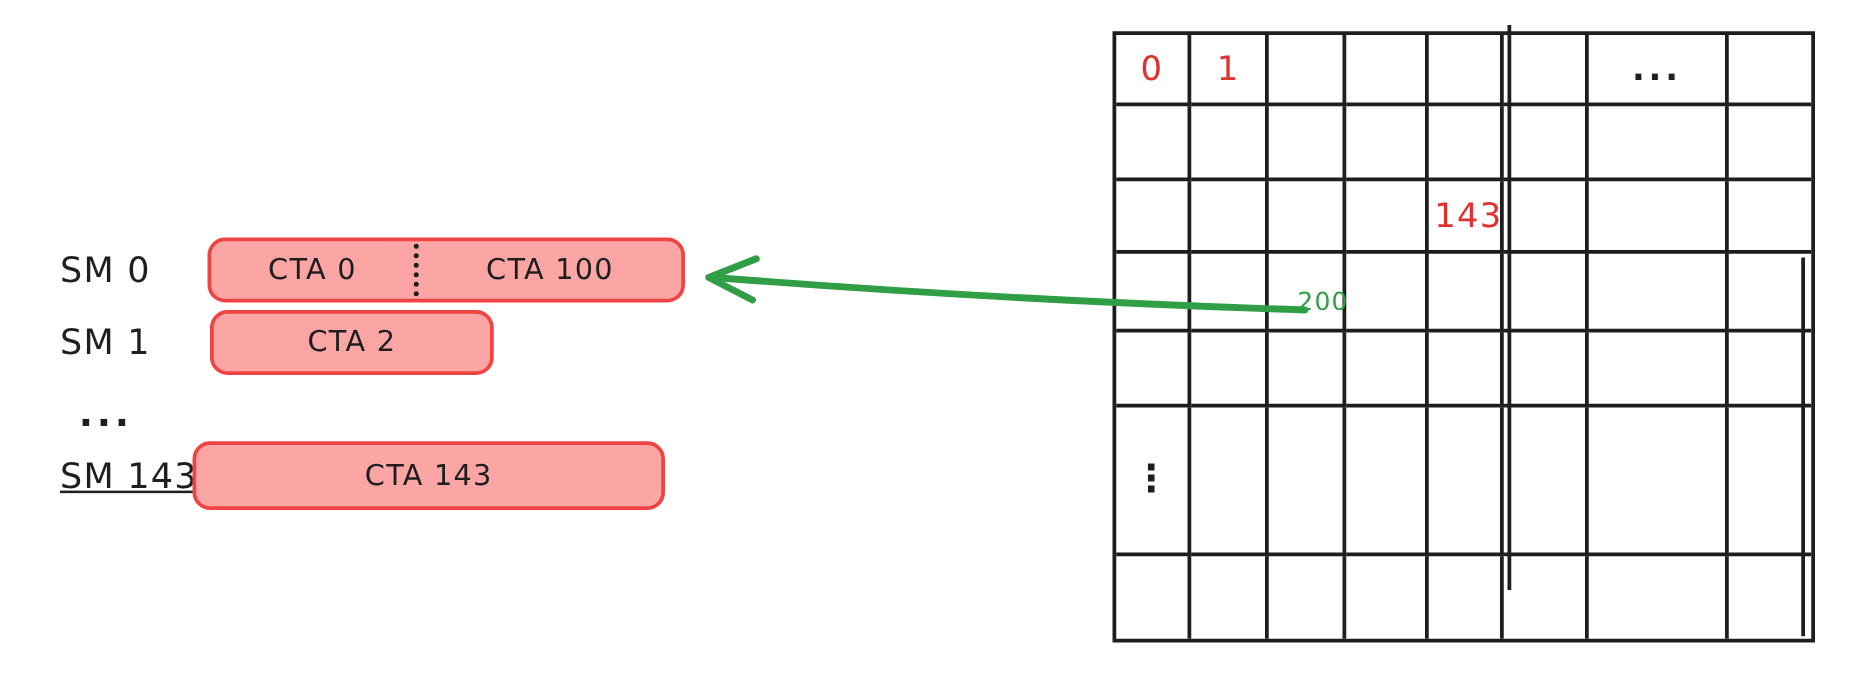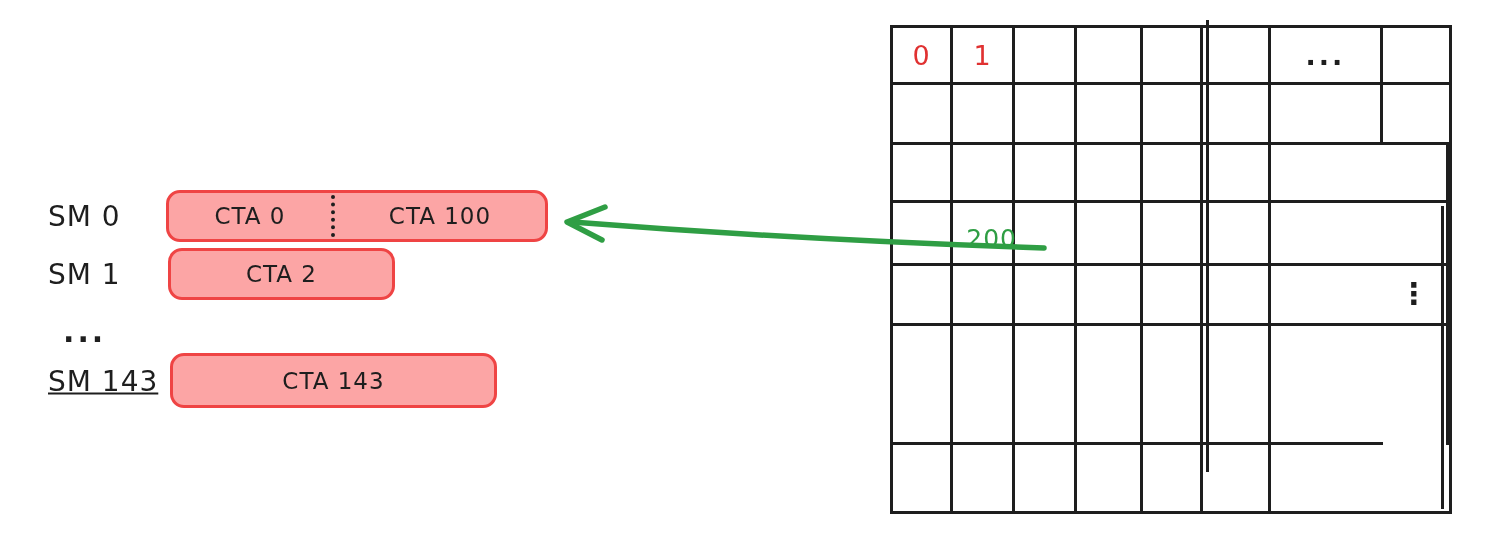--- a/index.html
+++ b/index.html
@@ -48,21 +48,21 @@
   }
   .cell.last-col { border-right: none; }
   .cell.last-row { border-bottom: none; }
   .cell-label { font-size: 27px; letter-spacing: 1px; }
   .cell-label.red { color: #e03131; }
   .cell-label.green { color: #2f9e44; }
   .cell-label.ink { color: #1e1e1e; }
   .cell-label.dots { font-weight: bold; letter-spacing: 3px; }
   .cell-label.vdots { font-weight: bold; font-size: 30px; line-height: 0.62; }
   .cell-label.align-right { position: absolute; right: -2px; top: 50%; transform: translateY(-50%); }
-  .cell-label.align-bottom-right { position: absolute; right: -5px; bottom: 10px; font-size: 25px; text-align: center; }
+  .cell-label.align-bottom-right { position: absolute; right: -5px; bottom: 10px; font-size: 20px; text-align: center; }
 
   .artifact-line { position: absolute; background: #1e1e1e; }
 
   .overlay { position: absolute; left: 0; top: 0; pointer-events: none; }
 </style>
 </head>
 <body>
 
 <div class="canvas">
 
@@ -79,21 +79,21 @@
     <span class="sm-label">SM 1</span>
     <div class="cta-box" style="left:168px; width:227px;">
       <span class="cta-slot slot-right">CTA 2</span>
     </div>
   </div>
 
   <div class="list-ellipsis">...</div>
 
   <div class="sm-row" style="left:0; top:353px; width:500px; height:55px;">
     <span class="sm-label" style="left:48px;text-decoration:underline;">SM 143</span>
-    <div class="cta-box" style="left:170px; width:327px;">
+    <div class="cta-box" style="left:154px; width:378px;">
       <span class="cta-slot slot-right">CTA 143</span>
     </div>
   </div>
 
   <div class="cta-grid" style="grid-template-columns: 60px 62px 62px 66px 60px 68px 112px 66px; grid-template-rows: 57px 60px 58px 63px 60px 119px 66px;">
     <div class="artifact-line" style="left:313px; top:-8px; width:2.5px; height:452px;"></div>
     <div class="artifact-line" style="left:548px; top:178px; width:2.5px; height:303px;"></div>
   <div class="cell">
         <span class="cell-label red">0</span>
       </div>
@@ -113,20 +113,23 @@
       <div class="cell"></div>
       <div class="cell"></div>
       <div class="cell"></div>
       <div class="cell"></div>
       <div class="cell"></div>
       <div class="cell last-col"></div>
       <div class="cell"></div>
       <div class="cell"></div>
       <div class="cell"></div>
       <div class="cell"></div>
+      <div class="cell">
+        <span class="cell-label red align-right">143</span>
+      </div>
       <div class="cell"></div>
       <div class="cell"></div>
       <div class="cell last-col"></div>
       <div class="cell"></div>
       <div class="cell"></div>
       <div class="cell">
         <span class="cell-label green align-bottom-right">200</span>
       </div>
       <div class="cell"></div>
       <div class="cell"></div>

